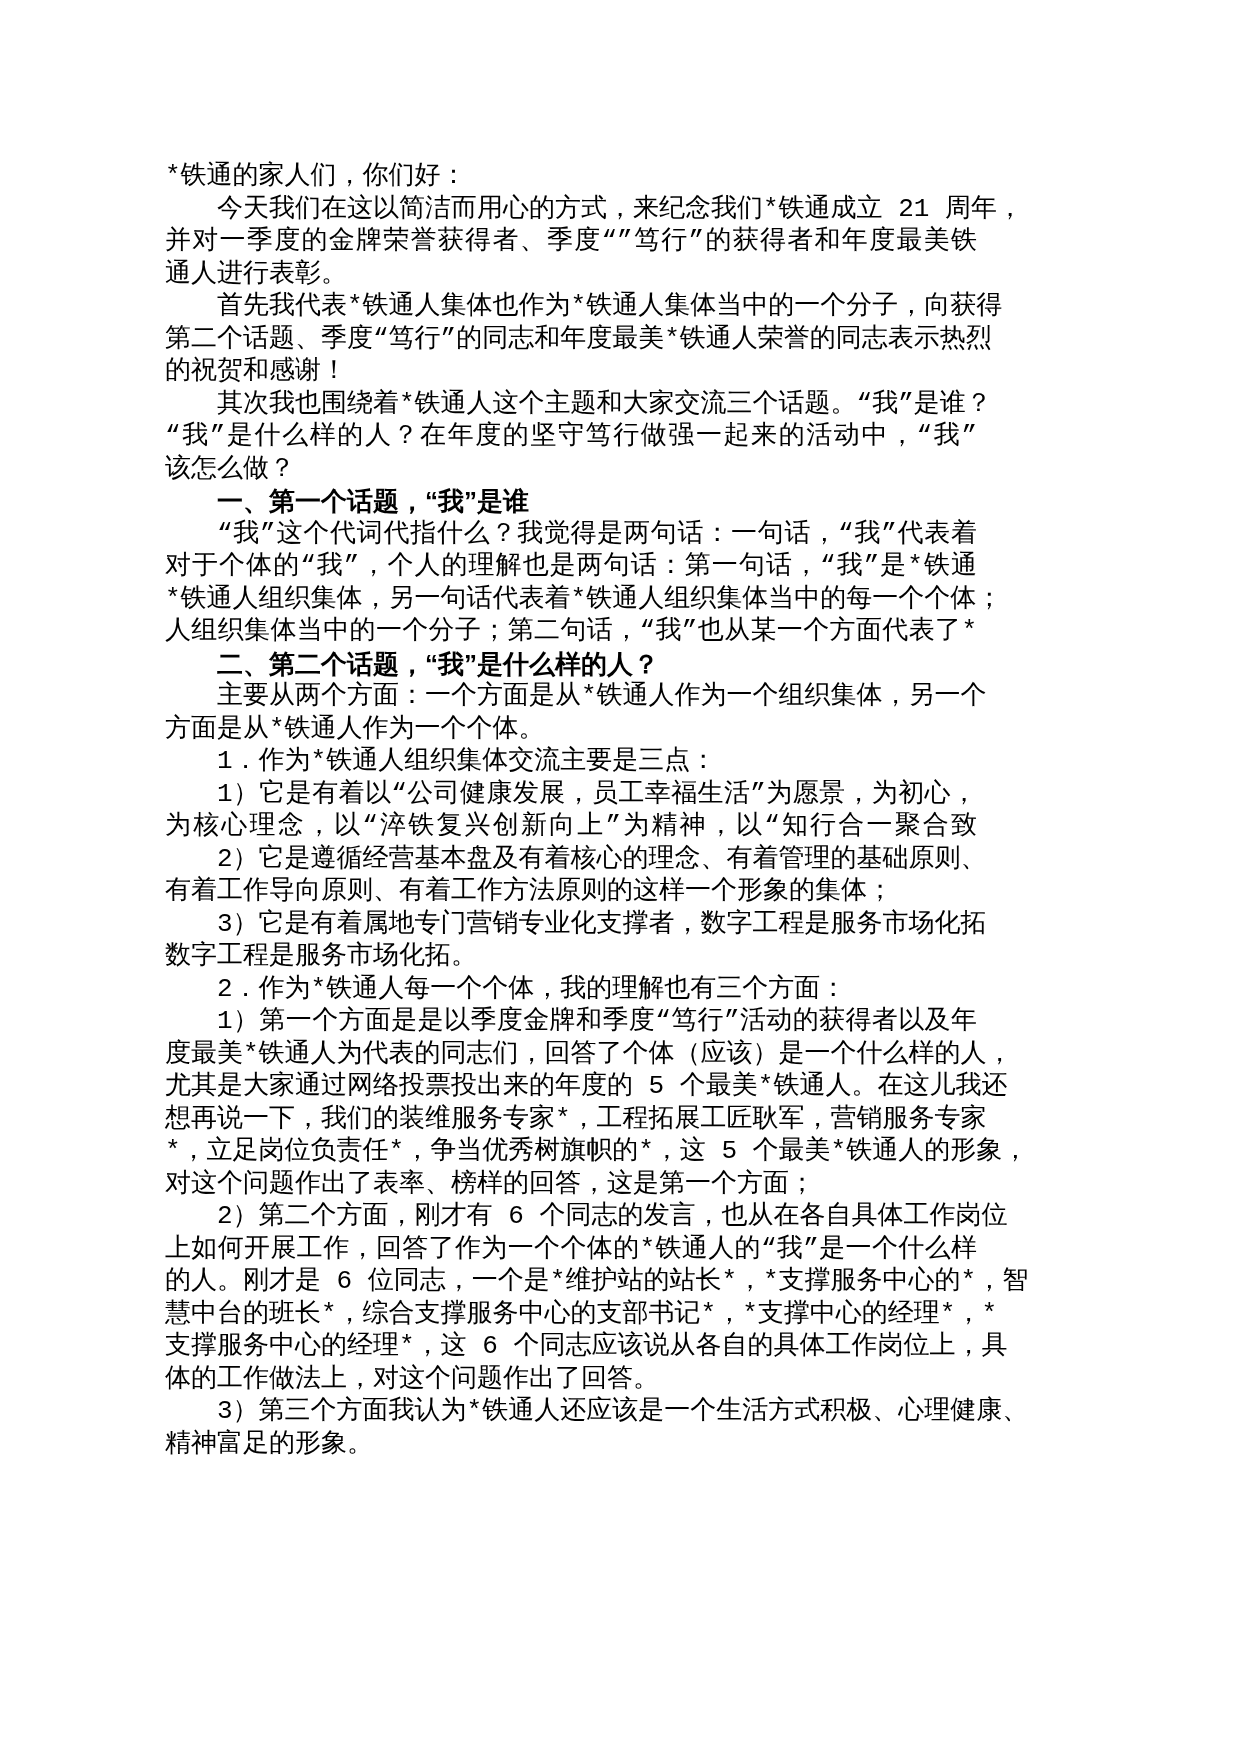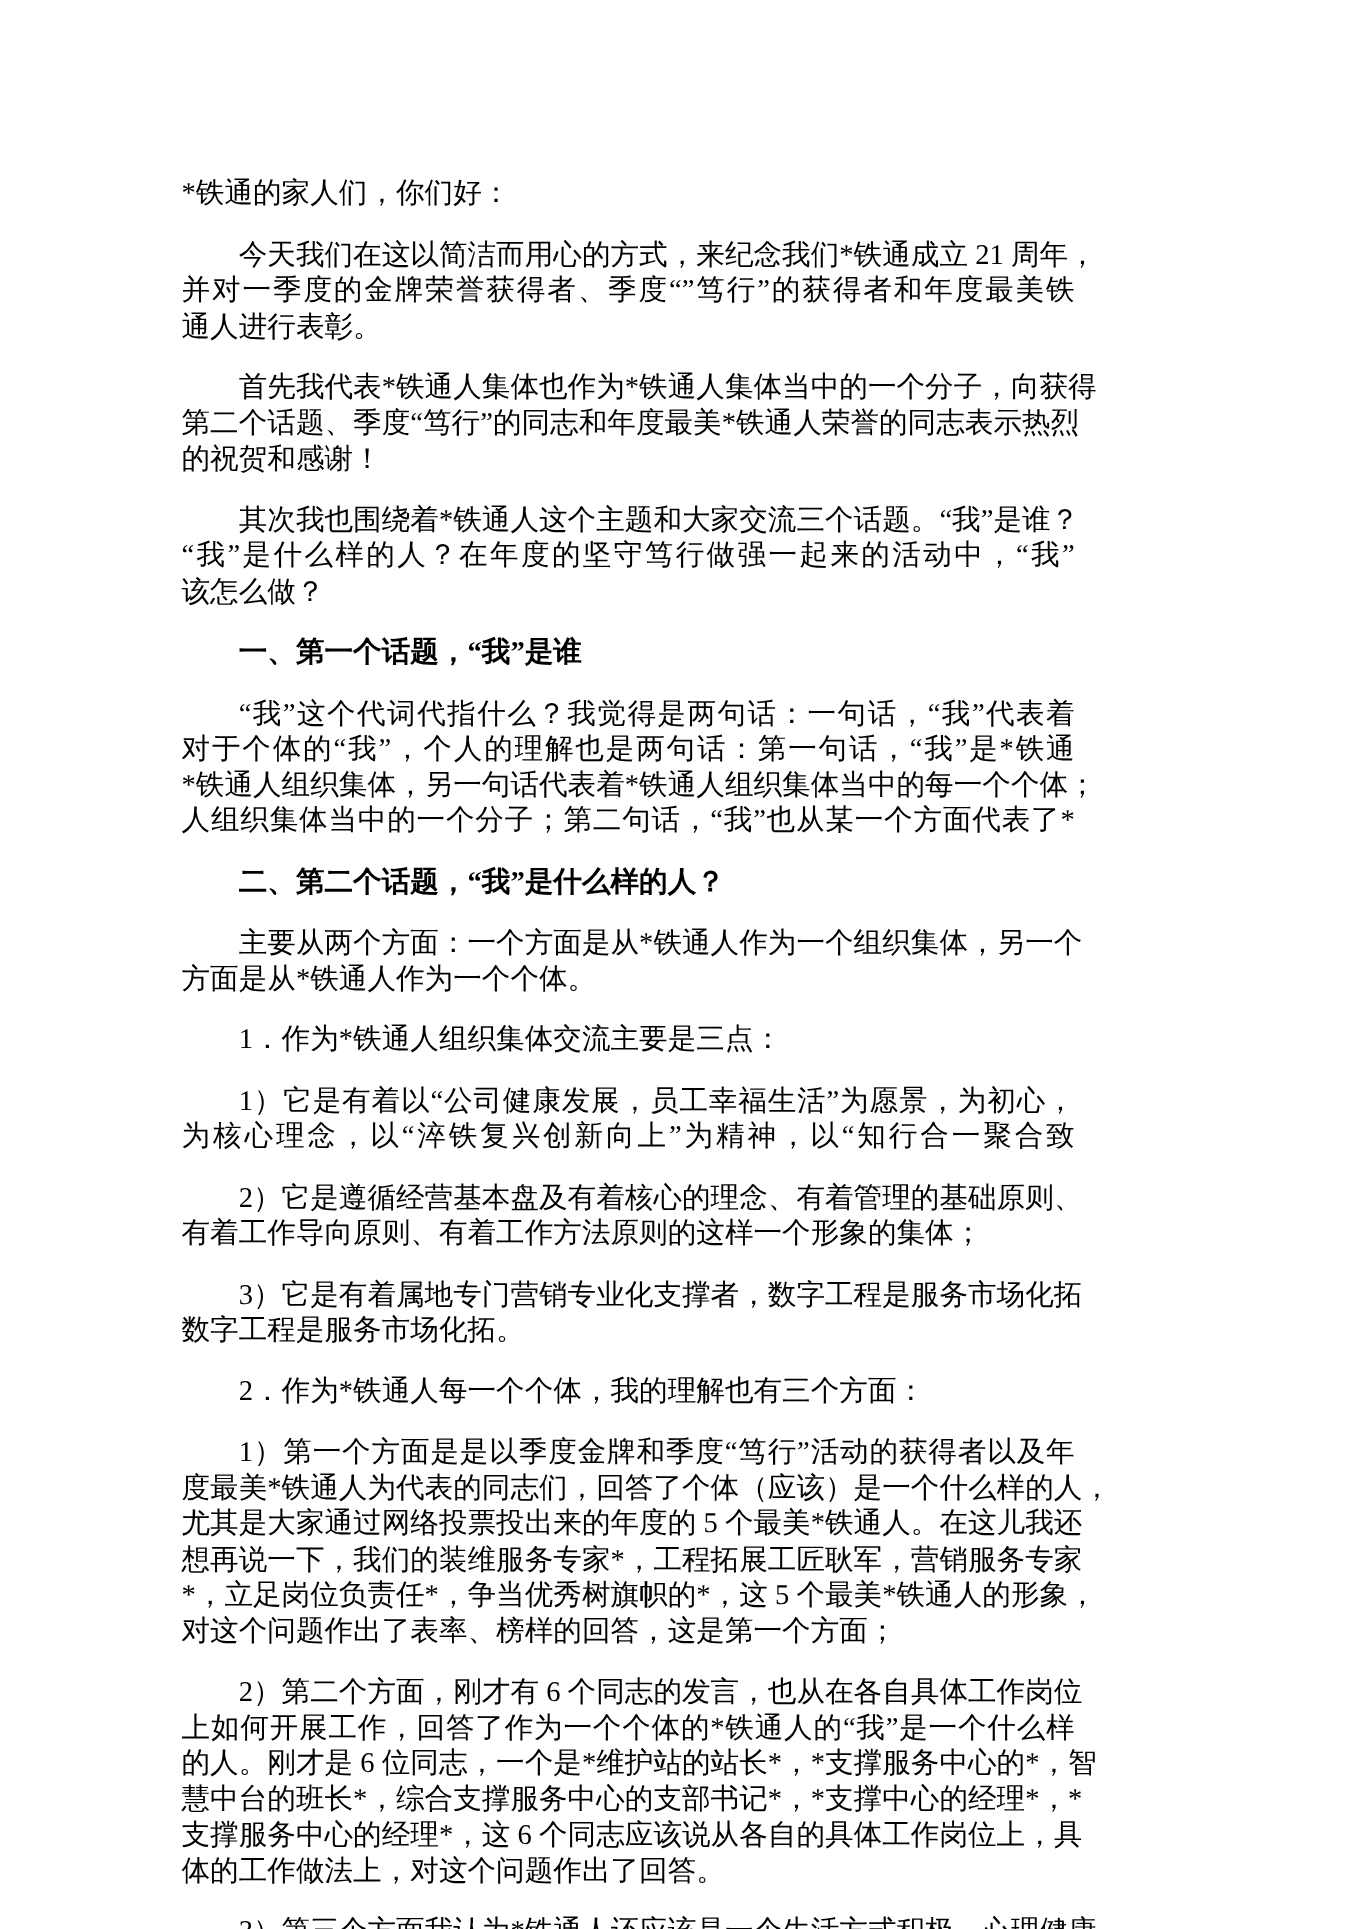--- a/index.html
+++ b/index.html
@@ -22,31 +22,31 @@
     top: 160px;
     width: 812px;
   }
   .line {
     font-size: 26px;
     line-height: 32.5px;
     height: 32.5px;
     white-space: nowrap;
     text-align: left;
     color: #000000;
+    font-family: Liberation Mono, monospace;
   }
   .line.fill {
     text-align: justify;
     text-align-last: justify;
   }
   .line.indent {
     text-indent: 2em;
-    margin-top: 23px;
   }
   .line.bold {
-    font-family: Liberation Serif, serif;
+    font-family: Liberation Sans, sans-serif;
     font-weight: 700;
   }
 </style>
 </head>
 <body>
 
 <div class="page">
   <div class="textblock">
       <div class="line">*铁通的家人们，你们好：</div>
       <div class="line indent fill">今天我们在这以简洁而用心的方式，来纪念我们*铁通成立 21 周年，</div>

